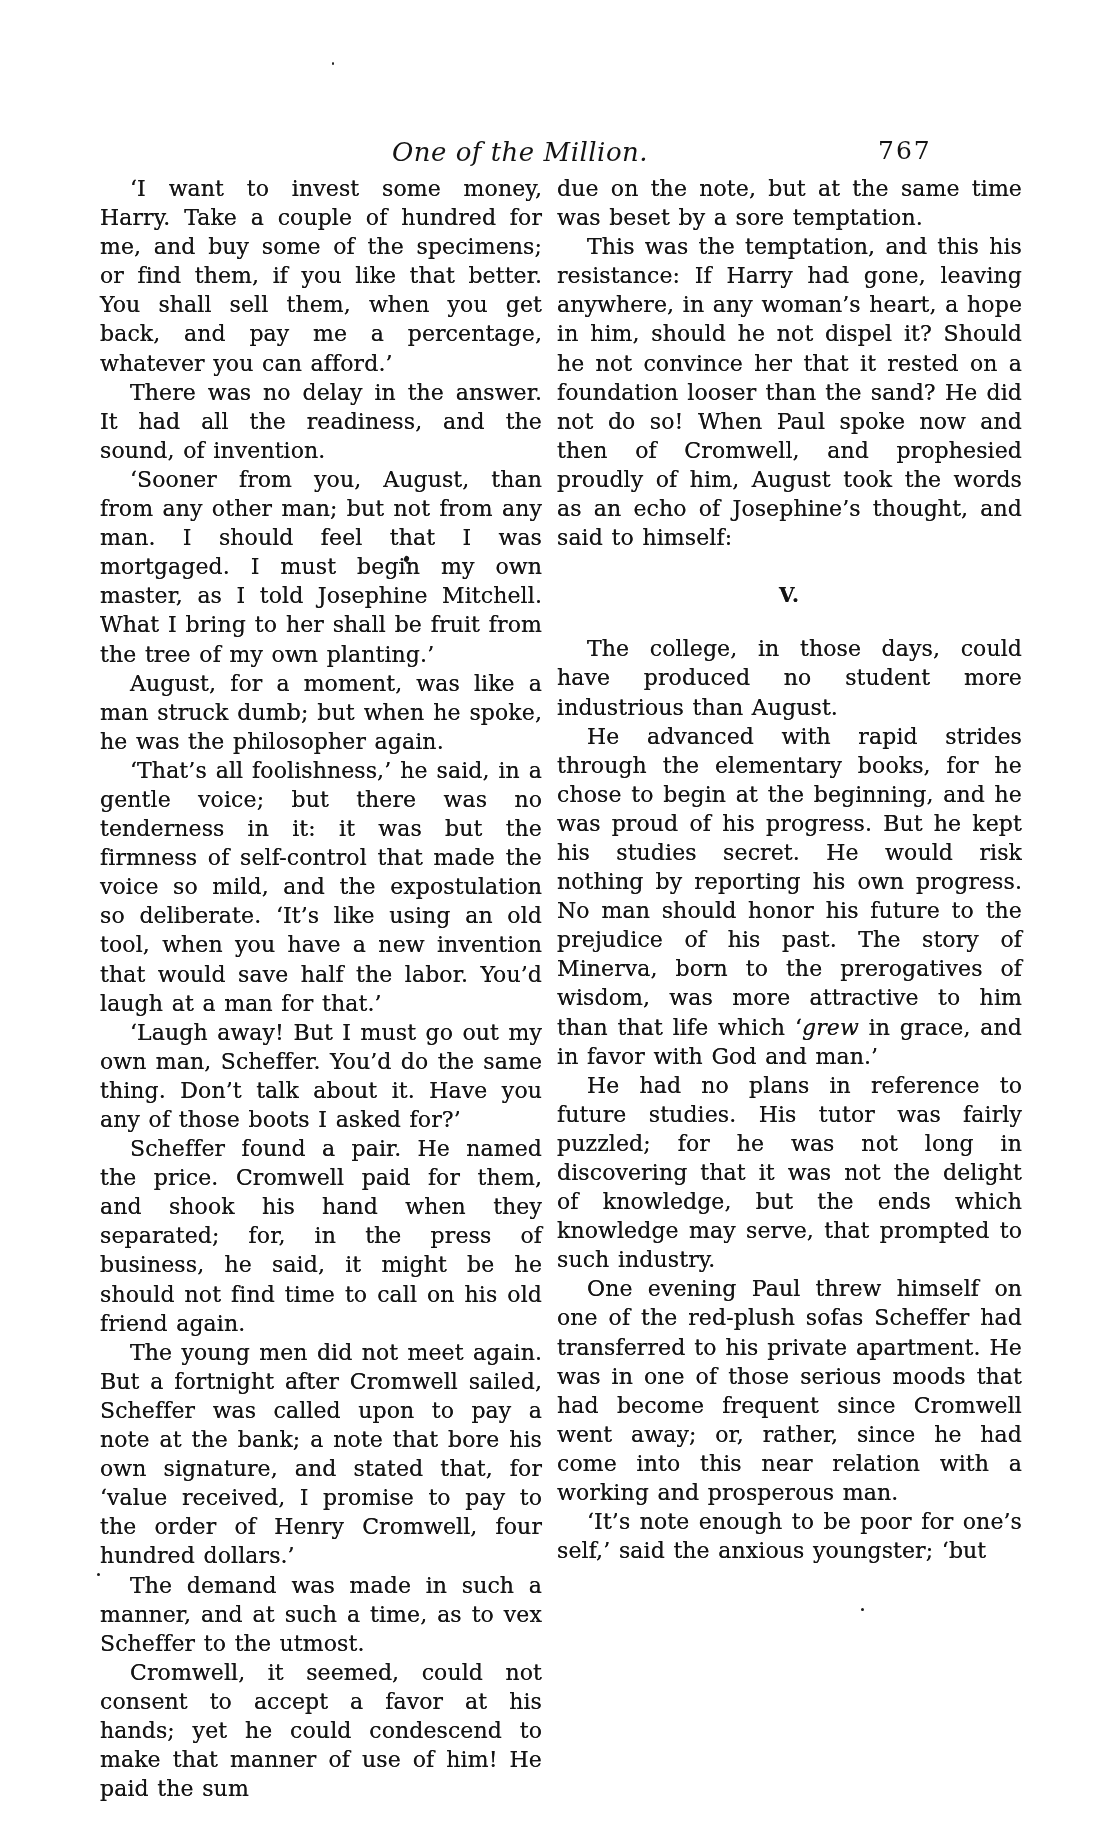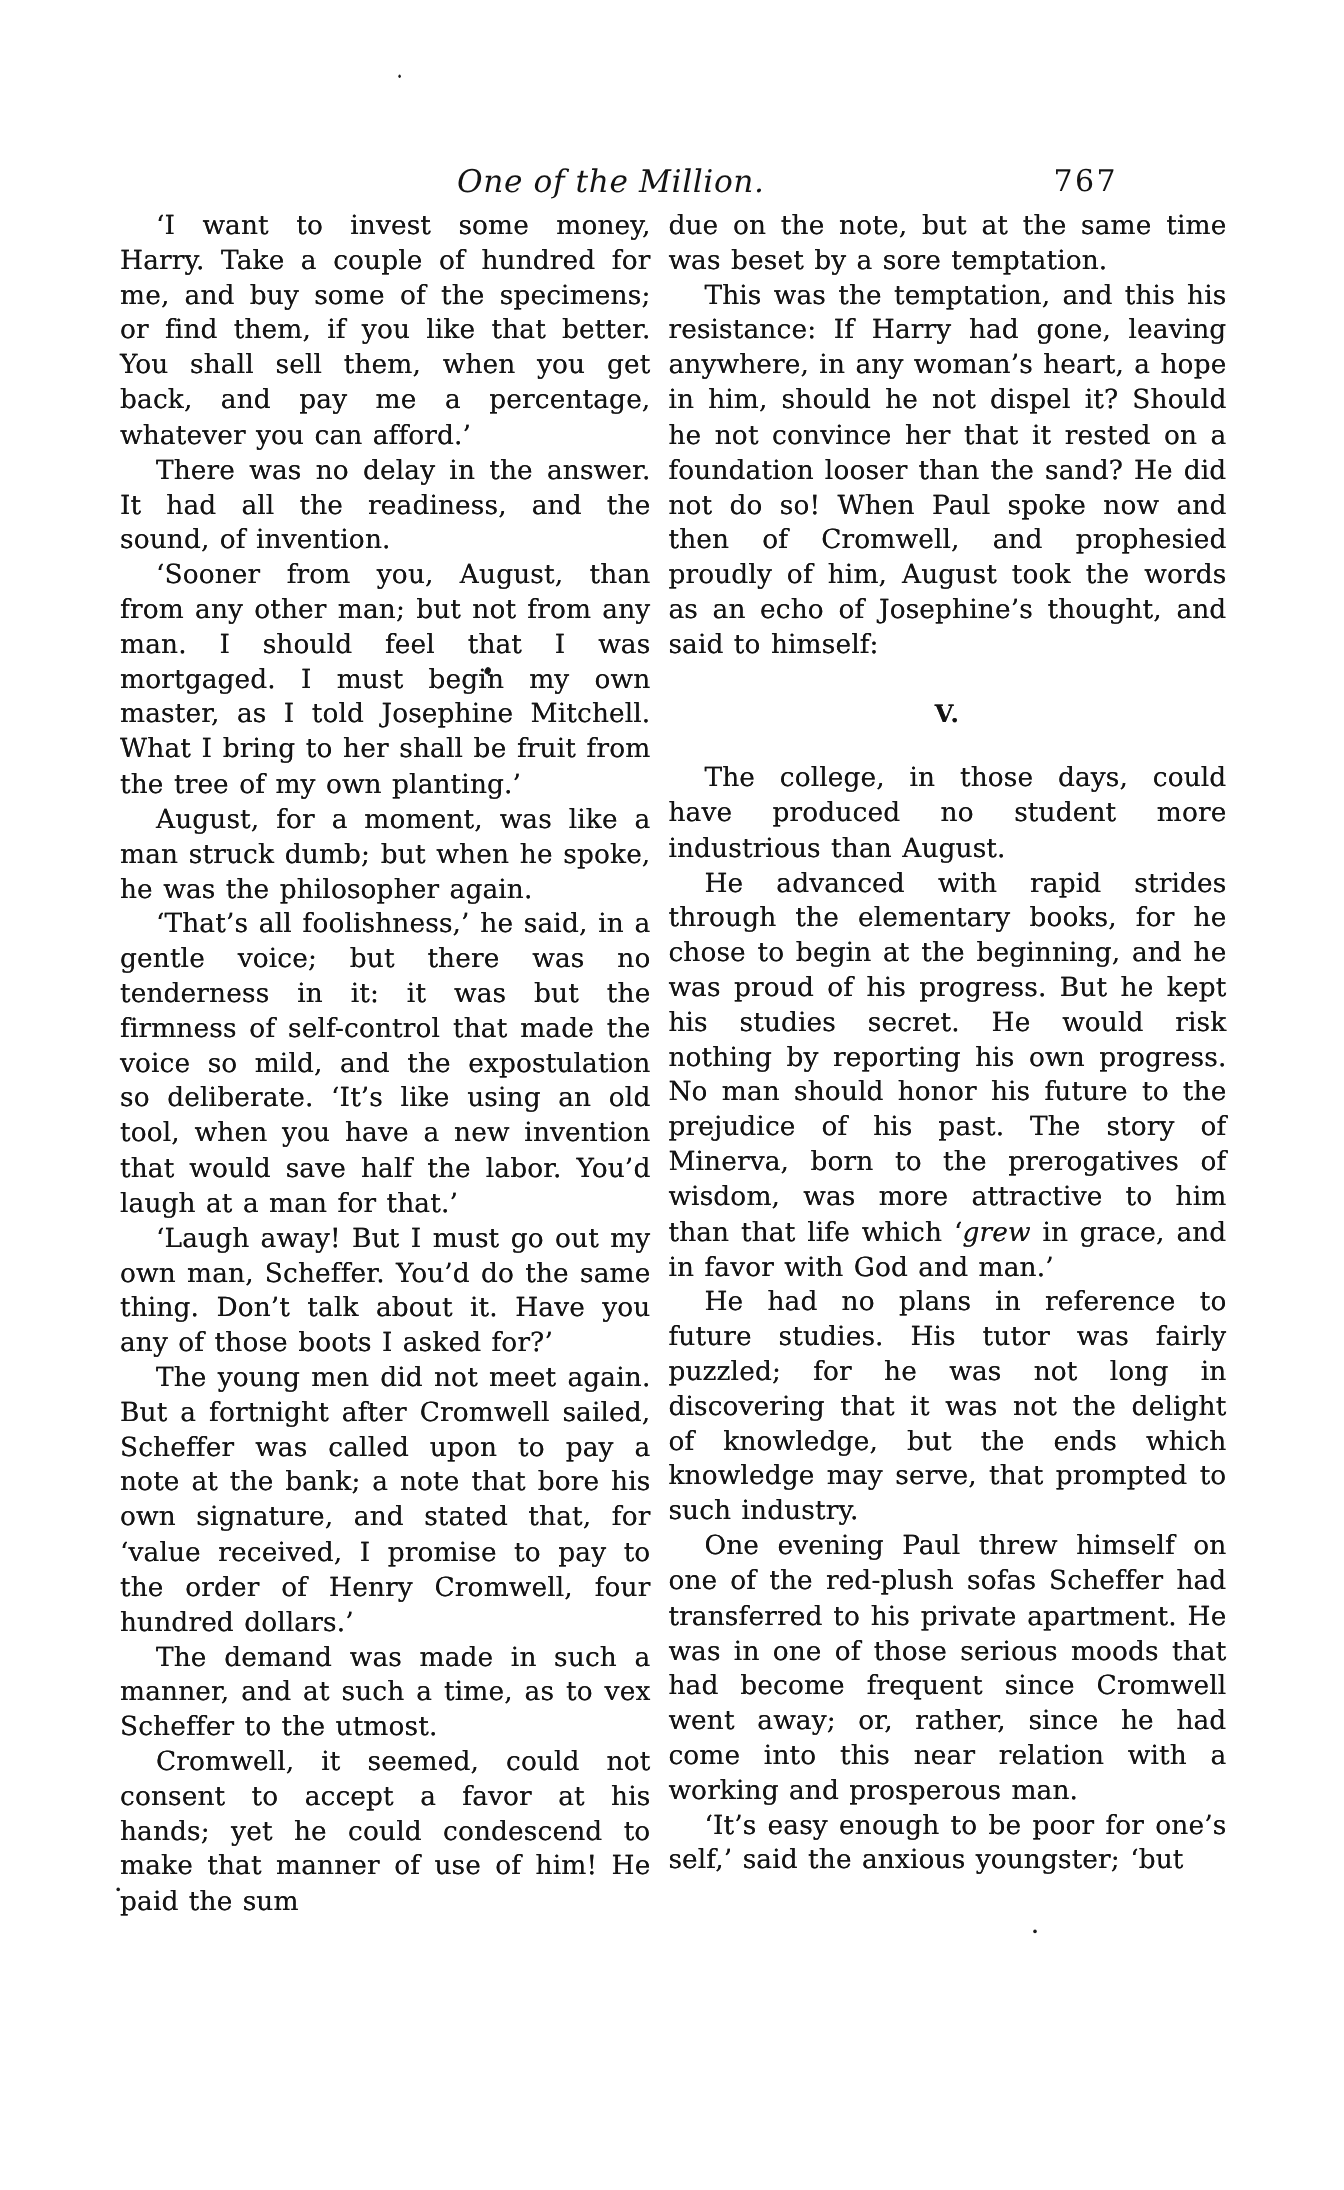--- a/index.html
+++ b/index.html
@@ -10,21 +10,21 @@
     font-family: "DejaVu Serif", "Liberation Serif", serif;
     position: relative;
     overflow: hidden;
     -webkit-font-smoothing: antialiased;
   }
   .page { position: absolute; inset: 0; background: #ffffff; }
 
   
   .running-title {
     position: absolute;
-    top: 137px; left: 349px; width: 320px;
+    top: 137px; left: 360px; width: 320px;
     text-align: center;
     font-style: italic;
     font-size: 26px;
     letter-spacing: 0.5px;
     white-space: nowrap;
   }
   .page-number {
     position: absolute;
     top: 136px; left: 878px;
     font-size: 25px;
@@ -78,34 +78,35 @@
   <div class="running-title">One of the Million.</div>
   <div class="page-number">767</div>
 
   <div class="col col-left">
     <p>‘I want to invest some money, Harry.  Take a couple of hundred for me, and buy some of the specimens; or find them, if you like that better.  You shall sell them, when you get back, and pay me a percentage, whatever you can afford.’</p>
     <p>There was no delay in the answer. It had all the readiness, and the sound, of invention.</p>
     <p>‘Sooner from you, August, than from any other man; but not from any man. I should feel that I was mortgaged.  I must begin my own master, as I told Josephine Mitchell.  What I bring to her shall be fruit from the tree of my own planting.’</p>
     <p>August, for a moment, was like a man struck dumb; but when he spoke, he was the philosopher again.</p>
     <p>‘That’s all foolishness,’ he said, in a gentle voice; but there was no tenderness in it: it was but the firmness of self-control that made the voice so mild, and the expostulation so deliberate. ‘It’s like using an old tool, when you have a new invention that would save half the labor.  You’d laugh at a man for that.’</p>
     <p>‘Laugh away!  But I must go out my own man, Scheffer.  You’d do the same thing.  Don’t talk about it.  Have you any of those boots I asked for?’</p>
+    <p>Scheffer found a pair.  He named the price.  Cromwell paid for them, and shook his hand when they separated; for, in the press of business, he said, it might be he should not find time to call on his old friend again.</p>
     <p>The young men did not meet again. But a fortnight after Cromwell sailed, Scheffer was called upon to pay a note at the bank; a note that bore his own signature, and stated that, for ‘value received, I promise to pay to the order of Henry Cromwell, four hundred dollars.’</p>
     <p>The demand was made in such a manner, and at such a time, as to vex Scheffer to the utmost.</p>
     <p>Cromwell, it seemed, could not consent to accept a favor at his hands; yet he could condescend to make that manner of use of him!  He paid the sum</p>
   </div>
 
   <div class="col col-right">
     <p class="noindent">due on the note, but at the same time was beset by a sore temptation.</p>
     <p>This was the temptation, and this his resistance: If Harry had gone, leaving anywhere, in any woman’s heart, a hope in him, should he not dispel it?  Should he not convince her that it rested on a foundation looser than the sand?  He did not do so!  When Paul spoke now and then of Cromwell, and prophesied proudly of him, August took the words as an echo of Josephine’s thought, and said to himself:</p>
     <div class="section-heading">V.</div>
     <p>The college, in those days, could have produced no student more industrious than August.</p>
     <p>He advanced with rapid strides through the elementary books, for he chose to begin at the beginning, and he was proud of his progress.  But he kept his studies secret.  He would risk nothing by reporting his own progress.  No man should honor his future to the prejudice of his past.  The story of Minerva, born to the prerogatives of wisdom, was more attractive to him than that life which ‘<i>grew</i> in grace, and in favor with God and man.’</p>
     <p>He had no plans in reference to future studies.  His tutor was fairly puzzled; for he was not long in discovering that it was not the delight of knowledge, but the ends which knowledge may serve, that prompted to such industry.</p>
     <p>One evening Paul threw himself on one of the red-plush sofas Scheffer had transferred to his private apartment. He was in one of those serious moods that had become frequent since Cromwell went away; or, rather, since he had come into this near relation with a working and prosperous man.</p>
-    <p>‘It’s easy enough to be poor for one’s self,’ said the anxious youngster; ‘but</p>
+    <p>‘It’s note enough to be poor for one’s self,’ said the anxious youngster; ‘but</p>
   </div>
 
   <div class="speck speck-1"></div>
   <div class="speck speck-2"></div>
   <div class="speck speck-3"></div>
   <div class="speck speck-4"></div>
 
 </div>
 
 </body></html>

